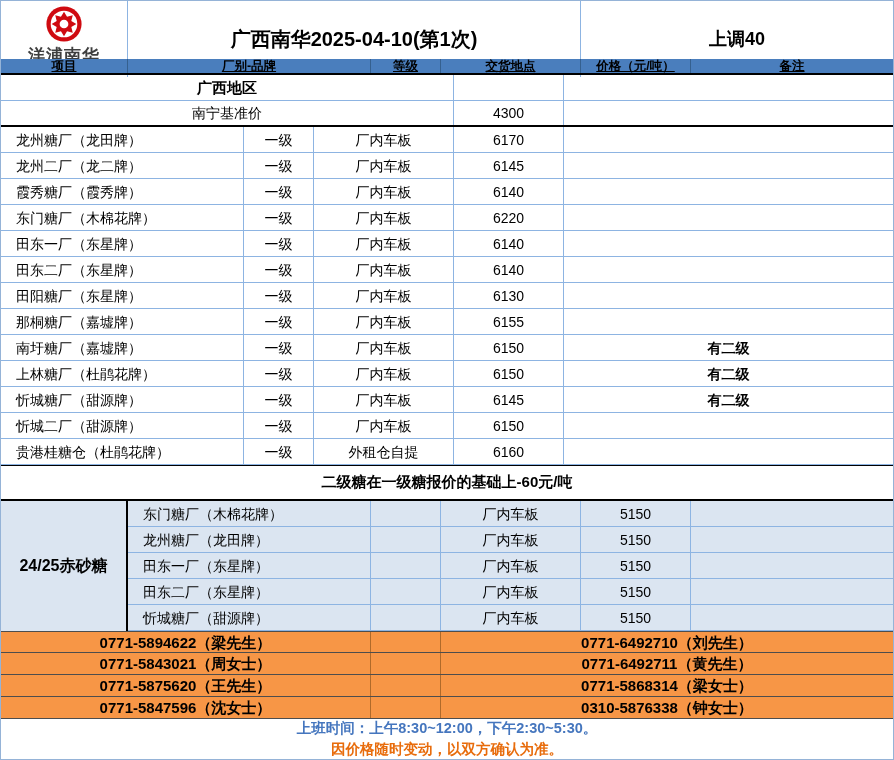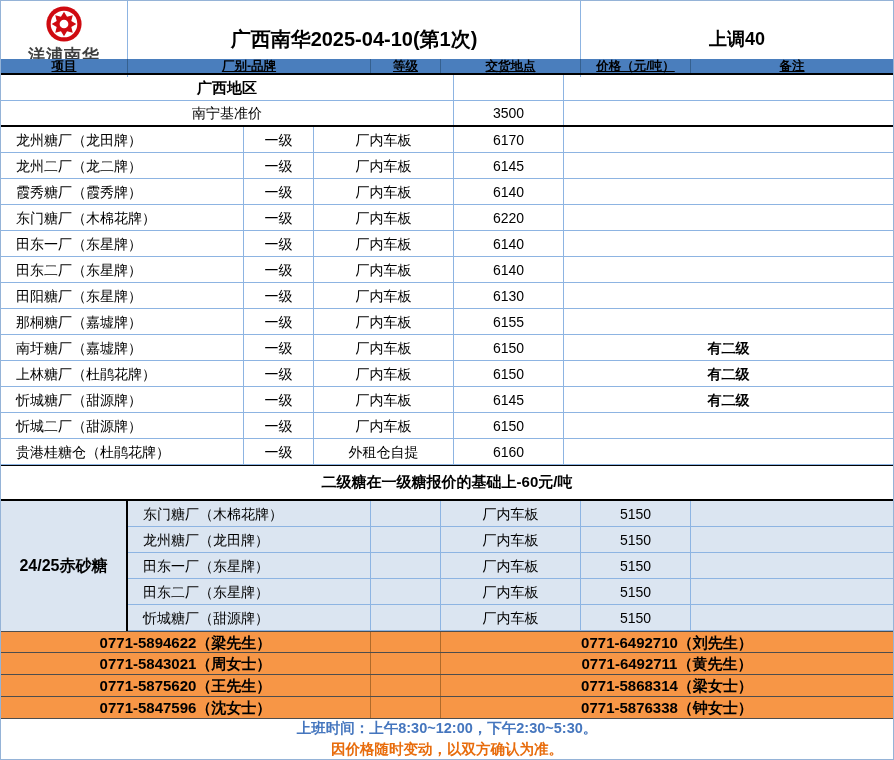--- a/index.html
+++ b/index.html
@@ -149,21 +149,21 @@
 
   <div class="section">
     <div class="rows" id="white-rows">
       <div class="row merged-row region-row">
         <div class="cell">广西地区</div>
         <div class="cell"></div>
         <div class="cell"></div>
       </div>
       <div class="row merged-row benchmark-row">
         <div class="cell">南宁基准价</div>
-        <div class="cell">3500</div>
+        <div class="cell">4300</div>
         <div class="cell"></div>
       </div>
 
     <div class="row body-row">
           <div class="cell col-factory left">龙州糖厂（龙田牌）</div>
           <div class="cell col-grade">一级</div>
           <div class="cell col-loc">厂内车板</div>
           <div class="cell col-price">6170</div>
           <div class="cell col-remark"></div>
         </div>
@@ -309,21 +309,21 @@
         <div class="cell contact-right">0771-6492711（黄先生）</div>
       </div>
       <div class="contact-row">
         <div class="cell contact-left">0771-5875620（王先生）</div>
         <div class="cell contact-mid"></div>
         <div class="cell contact-right">0771-5868314（梁女士）</div>
       </div>
       <div class="contact-row">
         <div class="cell contact-left">0771-5847596（沈女士）</div>
         <div class="cell contact-mid"></div>
-        <div class="cell contact-right">0771-5876338（钟女士）</div>
+        <div class="cell contact-right">0310-5876338（钟女士）</div>
       </div>
     </div>
 
   <div class="footer">
     <div class="footer-hours">上班时间：上午8:30~12:00，下午2:30~5:30。</div>
     <div class="footer-disclaimer">因价格随时变动，以双方确认为准。</div>
   </div>
 
 </div>
 

